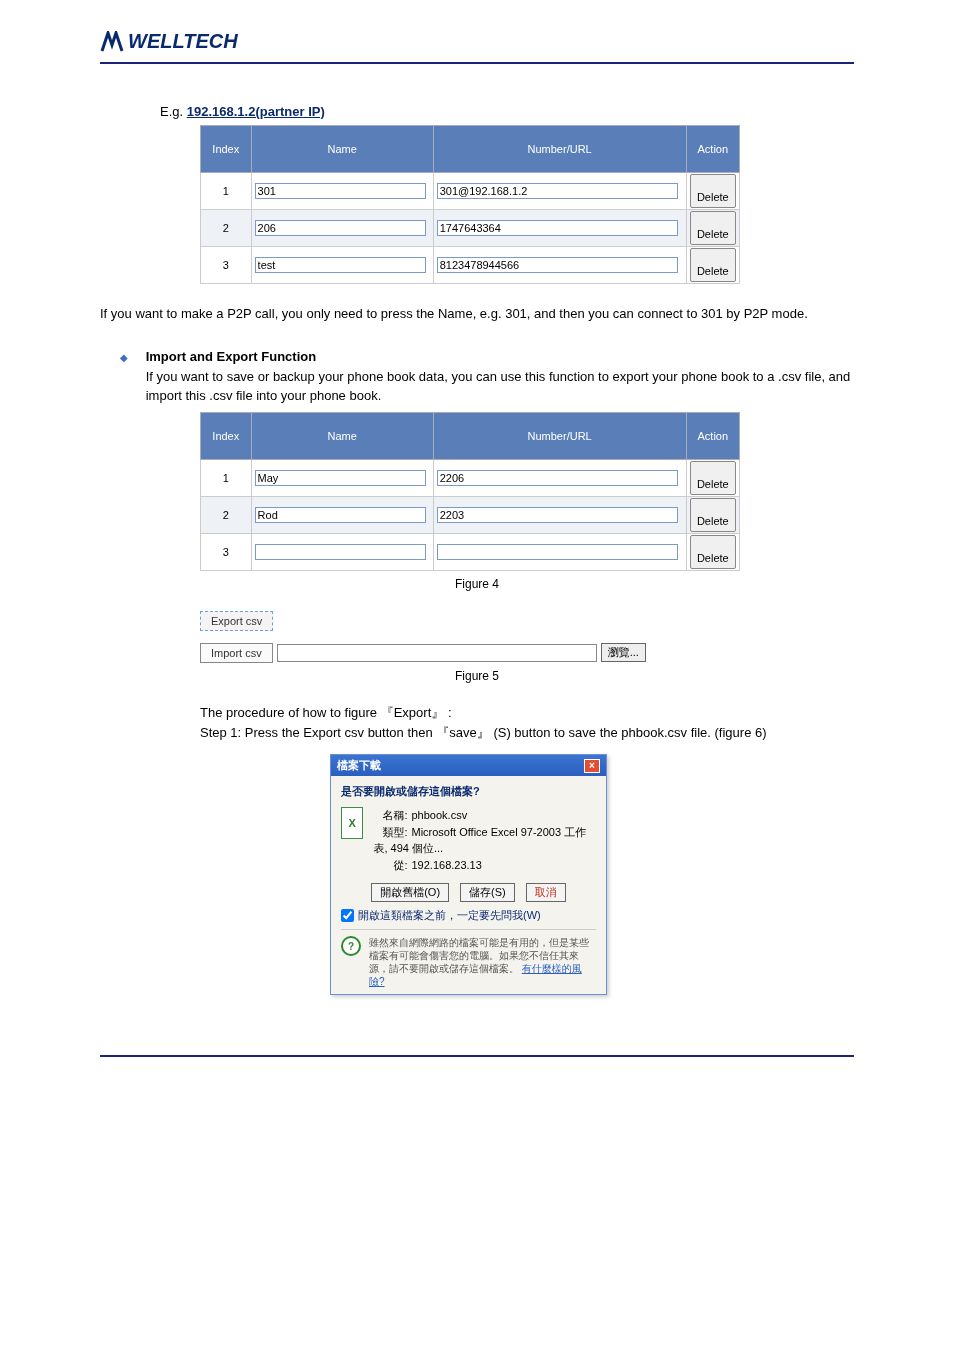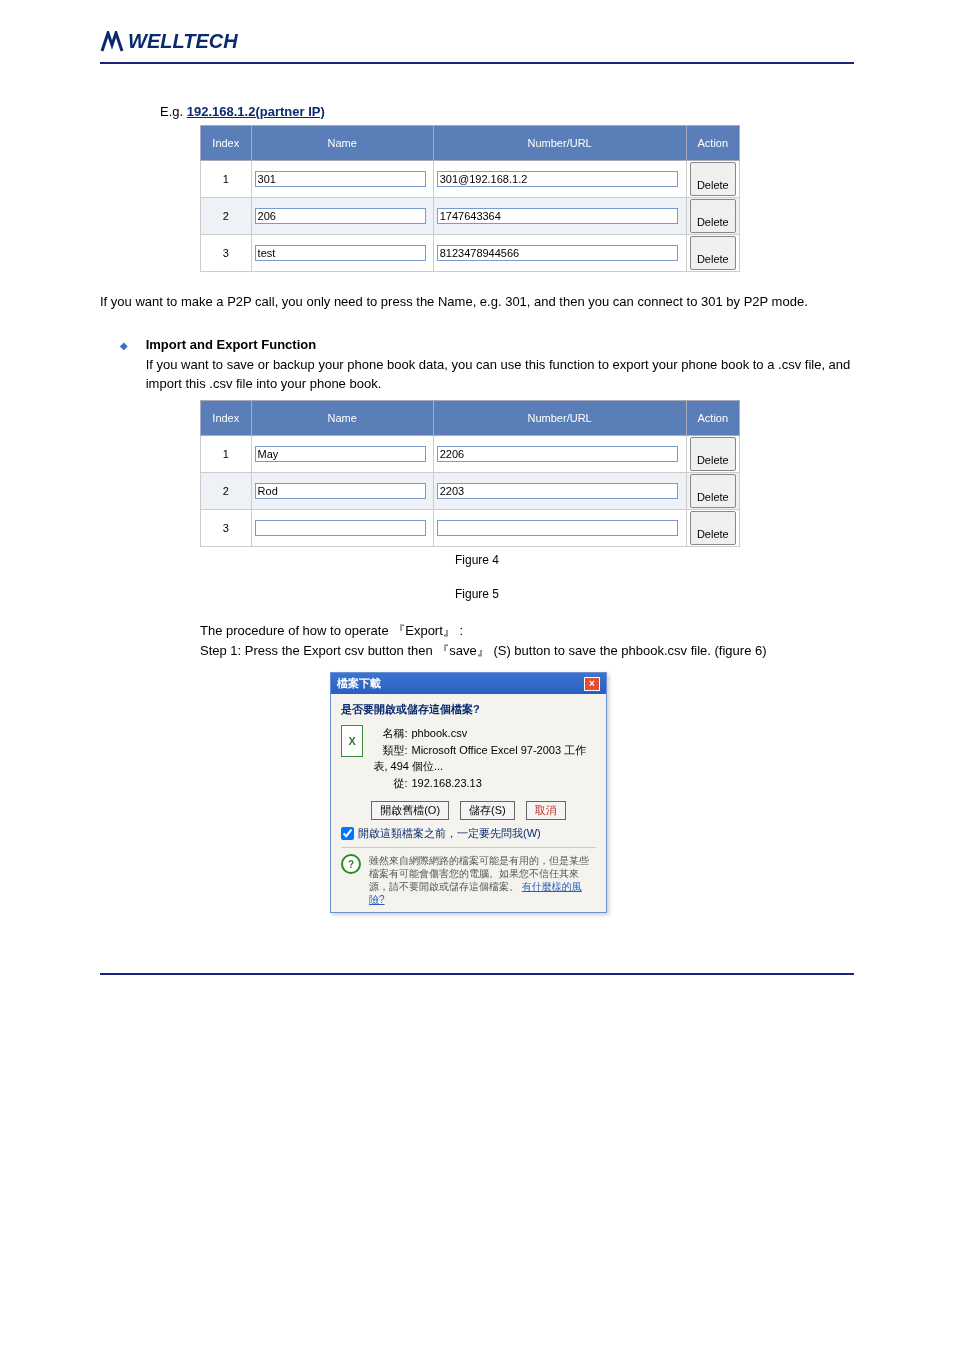--- a/index.html
+++ b/index.html
@@ -45,21 +45,21 @@
     border-collapse: collapse;
     width: 540px;
     font-size: 11px;
   }
   .pb-table th {
     background: #5a7fb8;
     color: #ffffff;
     font-weight: normal;
     height: 24px;
     border: 1px solid #aab;
-    padding: 11px 4px;
+    padding: 17px 4px;
   }
   .pb-table td {
     border: 1px solid #ccc;
     background: #ffffff;
     padding: 1px 3px;
     height: 22px;
   }
   .pb-table tr.alt td { background: #eef1f5; }
   .idx-cell { text-align: center; width: 50px; }
   .name-cell { width: 180px; }
@@ -306,24 +306,32 @@
           <td class="idx-cell">3</td>
           <td class="name-cell"><input class="pb-input" value="" style=""></td>
           <td class="num-cell"><input class="pb-input" value="" style=""></td>
           <td class="act-cell"><button class="pb-btn">Delete</button></td>
         </tr>
       </tbody>
     </table>
   </div>
   <div class="caption">Figure 4</div>
 
+  <div class="strip">
+    <span class="dotted-btn">Export csv</span>
+    <div class="import-row">
+      <span class="plain-btn">Import csv</span>
+      <span class="file-input"></span>
+      <span class="browse-btn">瀏覽...</span>
+    </div>
+  </div>
   <div class="caption">Figure 5</div>
 
   <div class="proc-text">
-    <span>The procedure of how to operate </span>
+    <span>The procedure of how to figure </span>
     <span class="quote-bracket">『</span><span>Export</span><span class="quote-bracket">』</span>
     <span>:</span><br>
     <span>Step 1: Press the Export csv button then</span>
     <span class="quote-bracket">『</span><span>save</span><span class="quote-bracket">』</span>
     <span>(S) button to save the phbook.csv file. (figure 6)</span>
   </div>
 
   <div class="dlg-wrap">
     <div class="dlg">
       <div class="dlg-title">

